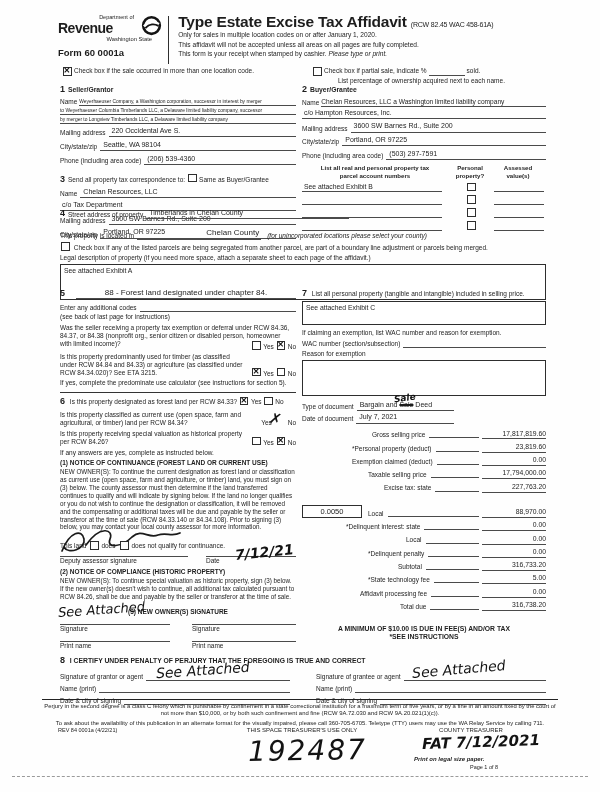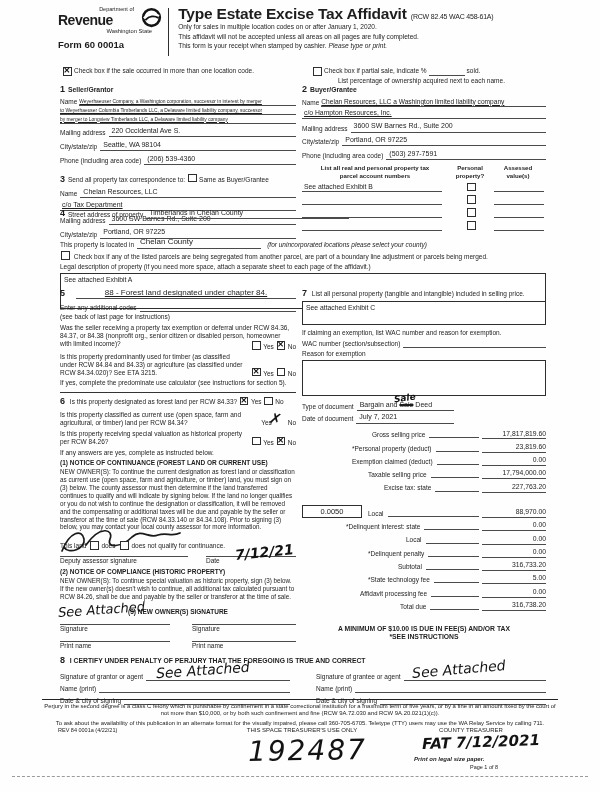--- a/index.html
+++ b/index.html
@@ -4,35 +4,35 @@
 <style>
   html,body { margin:0; padding:0; background:#ffffff; }
   .page {
     position:relative; width:600px; height:792px; background:#fefefe;
     font-family:"Liberation Sans", sans-serif; color:#1d1d1d; font-size:6.5px; line-height:1.25;
     overflow:hidden;
   }
   .abs { position:absolute; }
   .b { font-weight:bold; }
   .i { font-style:italic; }
-  .u { border-bottom:1px solid #4a4a4a;text-decoration:underline; }
+  .u { border-bottom:1px solid #4a4a4a; }
   .tiny { font-size:4.9px; }
 
   
   .fl { display:flex; align-items:flex-end; margin-top:3.5px; }
   .fl .lab { white-space:nowrap; margin-right:3px; }
   .fl .val { flex:1; border-bottom:1px solid #4a4a4a; padding:0 2px 0.5px 3px; font-size:7px; min-height:7px; }
 
   
   .cb { display:inline-block; width:6.5px; height:6.5px; border:1px solid #2e2e2e; background:#fff;
         vertical-align:-1px; margin:0 2.5px 0 1px; position:relative; flex:none; }
   .cb.checked::after { content:"✕"; position:absolute; left:-0.5px; top:-2px; font-size:8px; font-weight:bold; color:#111; }
 
   
-  .hdr { top:6px; left:58px; width:490px; display:flex; }
+  .hdr { top:14px; left:58px; width:490px; display:flex; }
   .logoCol { width:104px; flex:none; }
   .logoBox { position:relative; padding-right:2px; }
   .dept { font-size:5.5px; text-align:right; padding-right:26px; }
   .revword { font-size:14px; font-weight:bold; letter-spacing:-0.5px; line-height:1; }
   .stateword { font-size:5.8px; text-align:right; padding-right:8px; margin-top:1px; }
   .swirl { position:absolute; right:0; top:1px; }
   .formno { font-size:9.5px; font-weight:bold; margin-top:4px; }
   .vdiv { width:1.2px; background:#2e2e2e; margin:2px 9px 0 6px; height:48px; flex:none; }
   .titleCol { flex:1; }
   .bigtitle { font-size:15.5px; font-weight:bold; line-height:1; letter-spacing:-0.2px; }
@@ -245,21 +245,21 @@
     </div>
   </div>
 
   <div class="abs" style="top:208px; left:60px; width:486px;">
     <div class="fl" style="margin-top:0;">
       <span class="secno">4</span>
       <span class="lab">Street address of property</span>
       <span class="val" style="max-width:200px;">Timberlands in Chelan County</span>
       <span style="flex:1;"></span>
     </div>
-    <div class="fl" style="margin-top:18px;">
+    <div class="fl" style="margin-top:9px;text-align:right;">
       <span class="lab">This property is located in</span>
       <span class="val" style="max-width:150px; font-size:8px;">Chelan County</span>
       <span class="i" style="margin-left:6px;">(for unincorporated locations please select your county)</span>
       <span style="flex:1;"></span>
     </div>
     <div style="margin-top:2.5px;">
       <span class="cb"></span>
       <span>Check box if any of the listed parcels are being segregated from another parcel, are part of a boundary line adjustment or parcels being merged.</span>
     </div>
     <div style="margin-top:2px;">Legal description of property (if you need more space, attach a separate sheet to each page of the affidavit.)</div>

